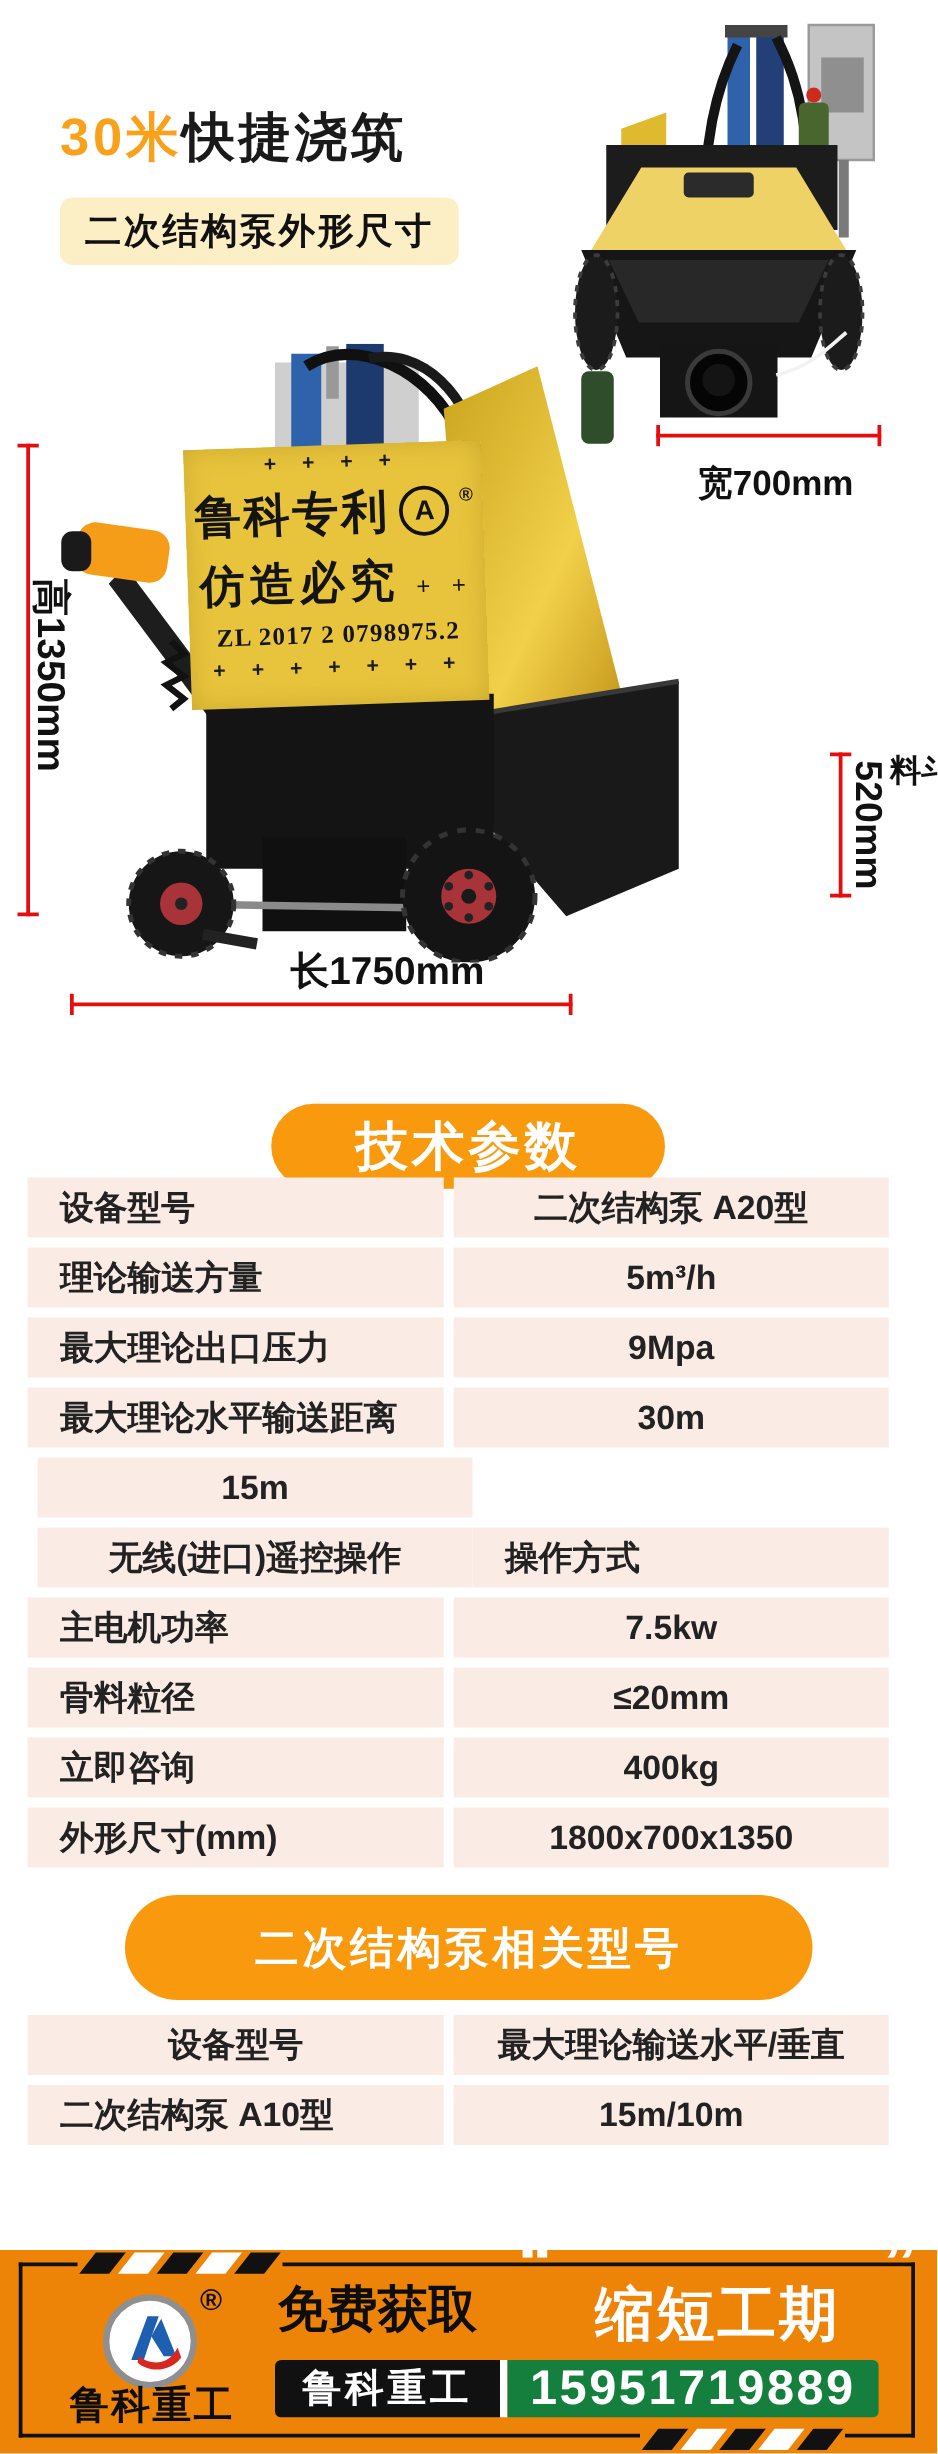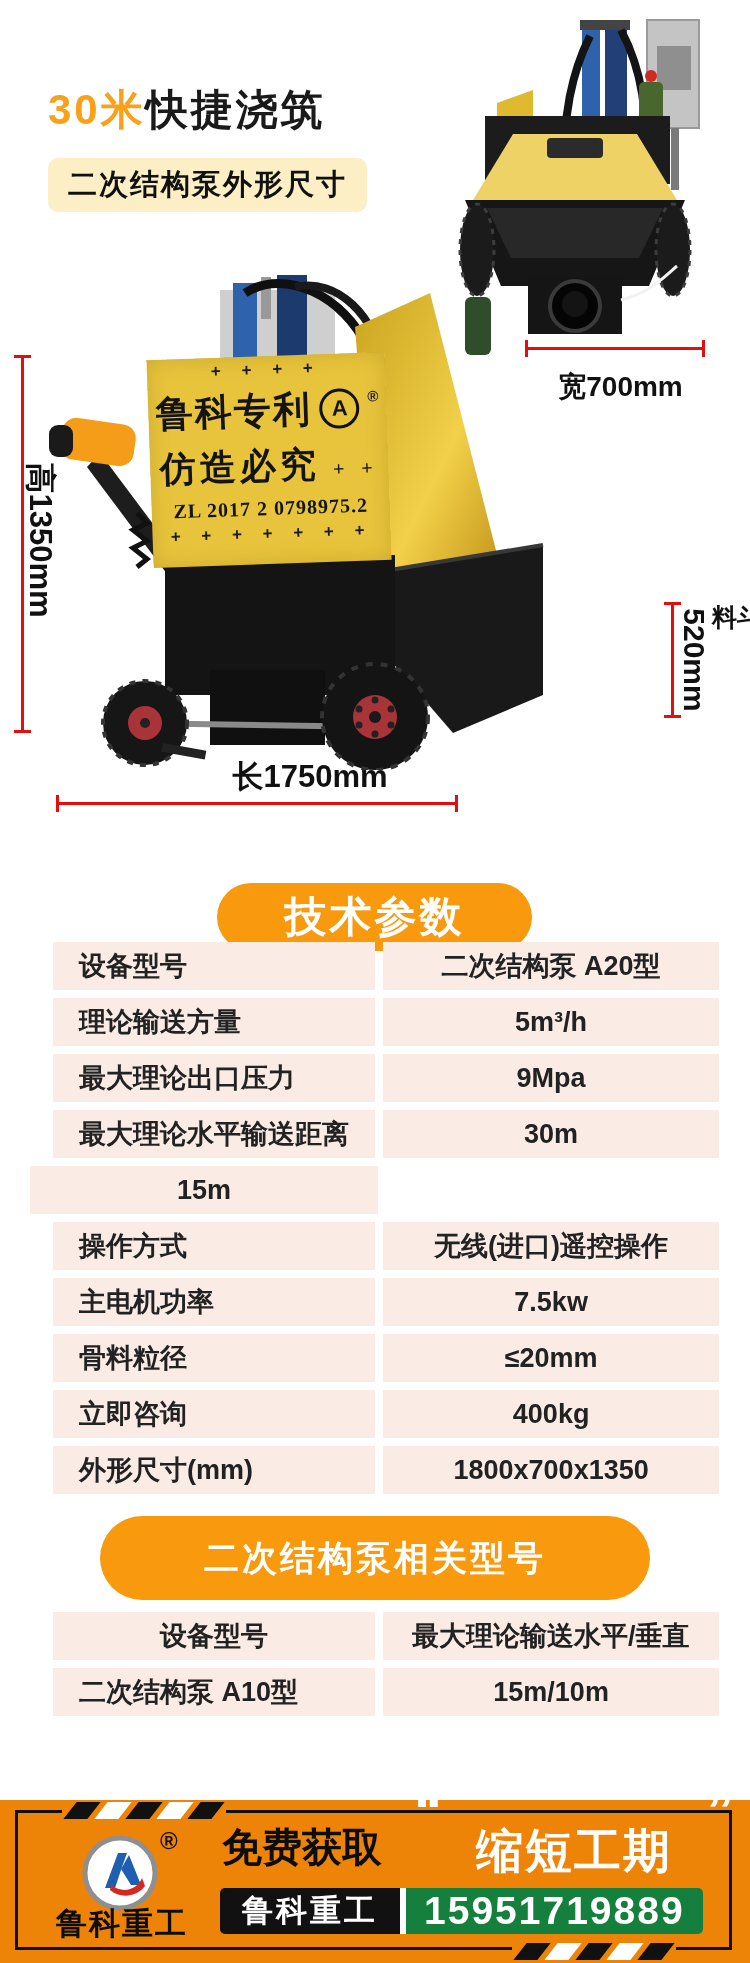--- a/index.html
+++ b/index.html
@@ -41,21 +41,21 @@
   .patent-no{font-size:20px;font-family:"Liberation Serif",serif;font-weight:bold;margin-top:6px;letter-spacing:1px;}
   
   .pill{position:absolute;background:#F9990D;border-radius:44px;color:#fff;font-weight:bold;
         display:flex;align-items:center;justify-content:center;letter-spacing:3px;}
   .pill-specs{left:217px;top:843px;width:315px;height:68px;font-size:42px;margin-top:40px;}
   .pill-models{left:100px;top:1516px;width:550px;height:84px;font-size:35px;}
   
   .tbl{position:absolute;left:22px;width:697px;}
   .tbl-specs{top:942px;} .tbl-models{top:1612px;}
   .trow{display:flex;margin-bottom:8px;}
-  .tcell{background:#FAECE5;height:48px;display:flex;align-items:center;font-size:27px;font-weight:600;color:#222;margin-left:31px;}
+  .tcell{background:#FAECE5;height:48px;display:flex;align-items:center;font-size:27px;font-weight:600;color:#222;}
   .tcell.lbl{width:307px;padding-left:26px;}
   .tcell.val{width:348px;margin-left:8px;justify-content:center;text-align:center;}
   .tcell.lbl.center{justify-content:center;padding-left:0;width:333px;}
   
   .banner{position:absolute;left:0;top:1800px;width:750px;height:163px;background:#EE8407;}
   .frame{position:absolute;background:#101010;}
   .frame.t{left:15px;top:10px;width:717px;height:3px;}
   .frame.b{left:15px;top:147px;width:717px;height:3px;}
   .frame.l{left:15px;top:10px;width:3px;height:140px;}
   .frame.r{left:729px;top:10px;width:3px;height:140px;}
@@ -230,22 +230,22 @@
       <div class="trow">
         <div class="tcell lbl">最大理论水平输送距离</div>
         <div class="tcell val">30m</div>
       </div>
 
       <div class="trow">
         <div class="tcell val">15m</div>
       </div>
 
       <div class="trow">
+        <div class="tcell val">无线(进口)遥控操作</div>
         <div class="tcell lbl">操作方式</div>
-        <div class="tcell val">无线(进口)遥控操作</div>
       </div>
 
       <div class="trow">
         <div class="tcell lbl">主电机功率</div>
         <div class="tcell val">7.5kw</div>
       </div>
 
       <div class="trow">
         <div class="tcell lbl">骨料粒径</div>
         <div class="tcell val">≤20mm</div>

